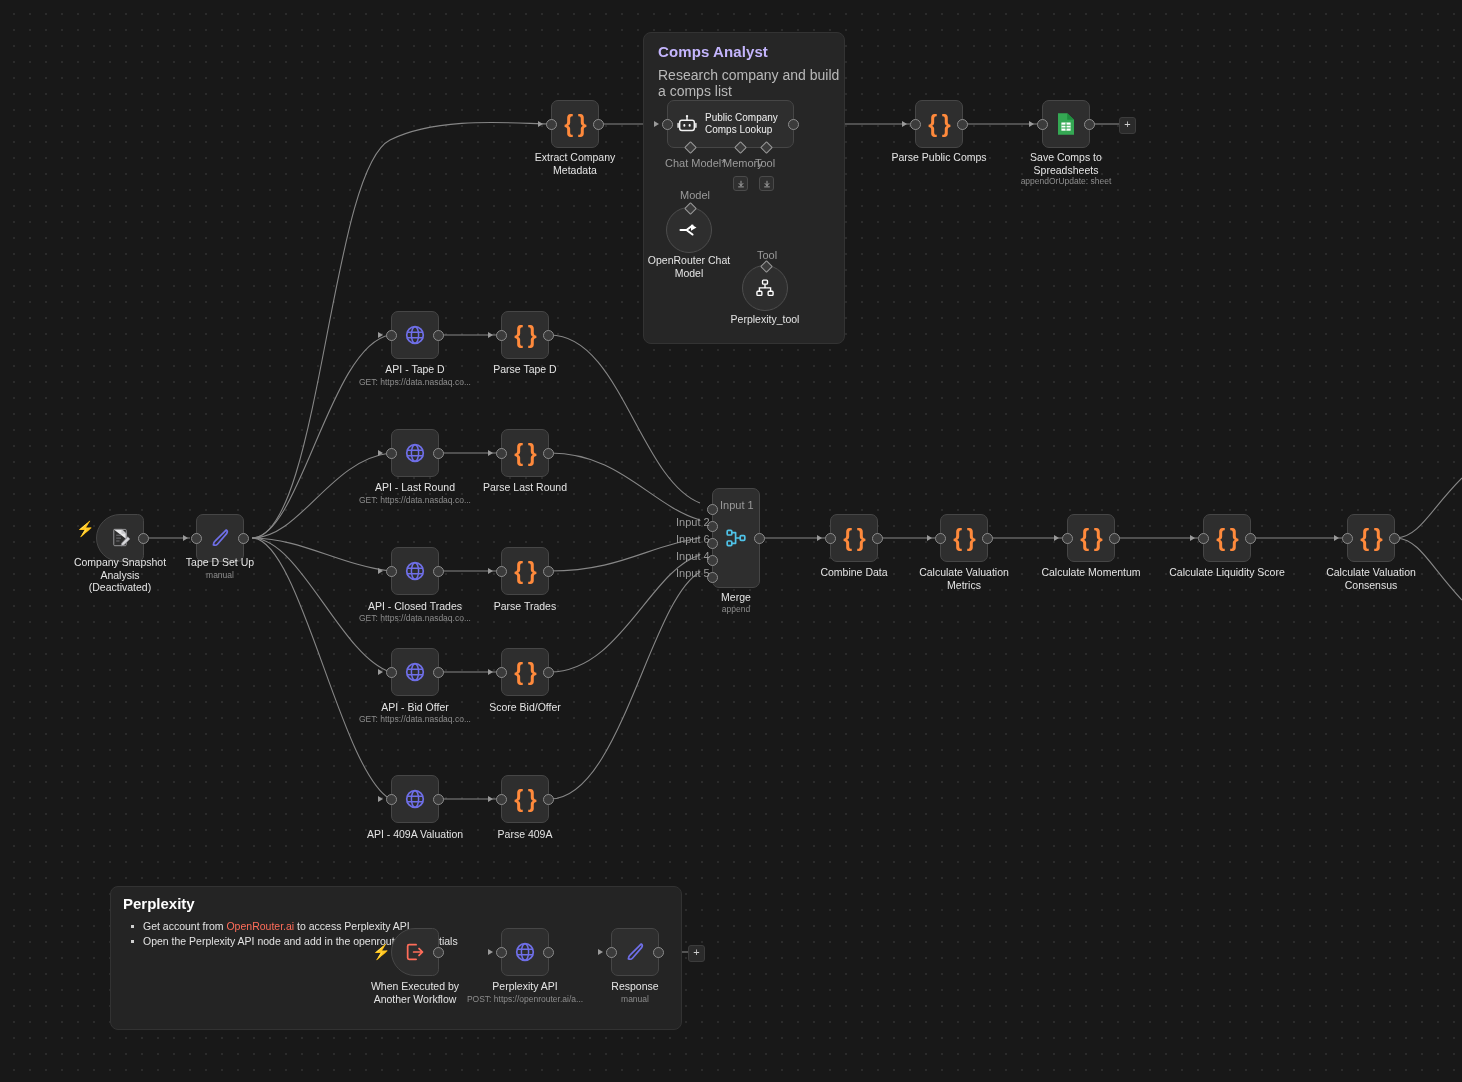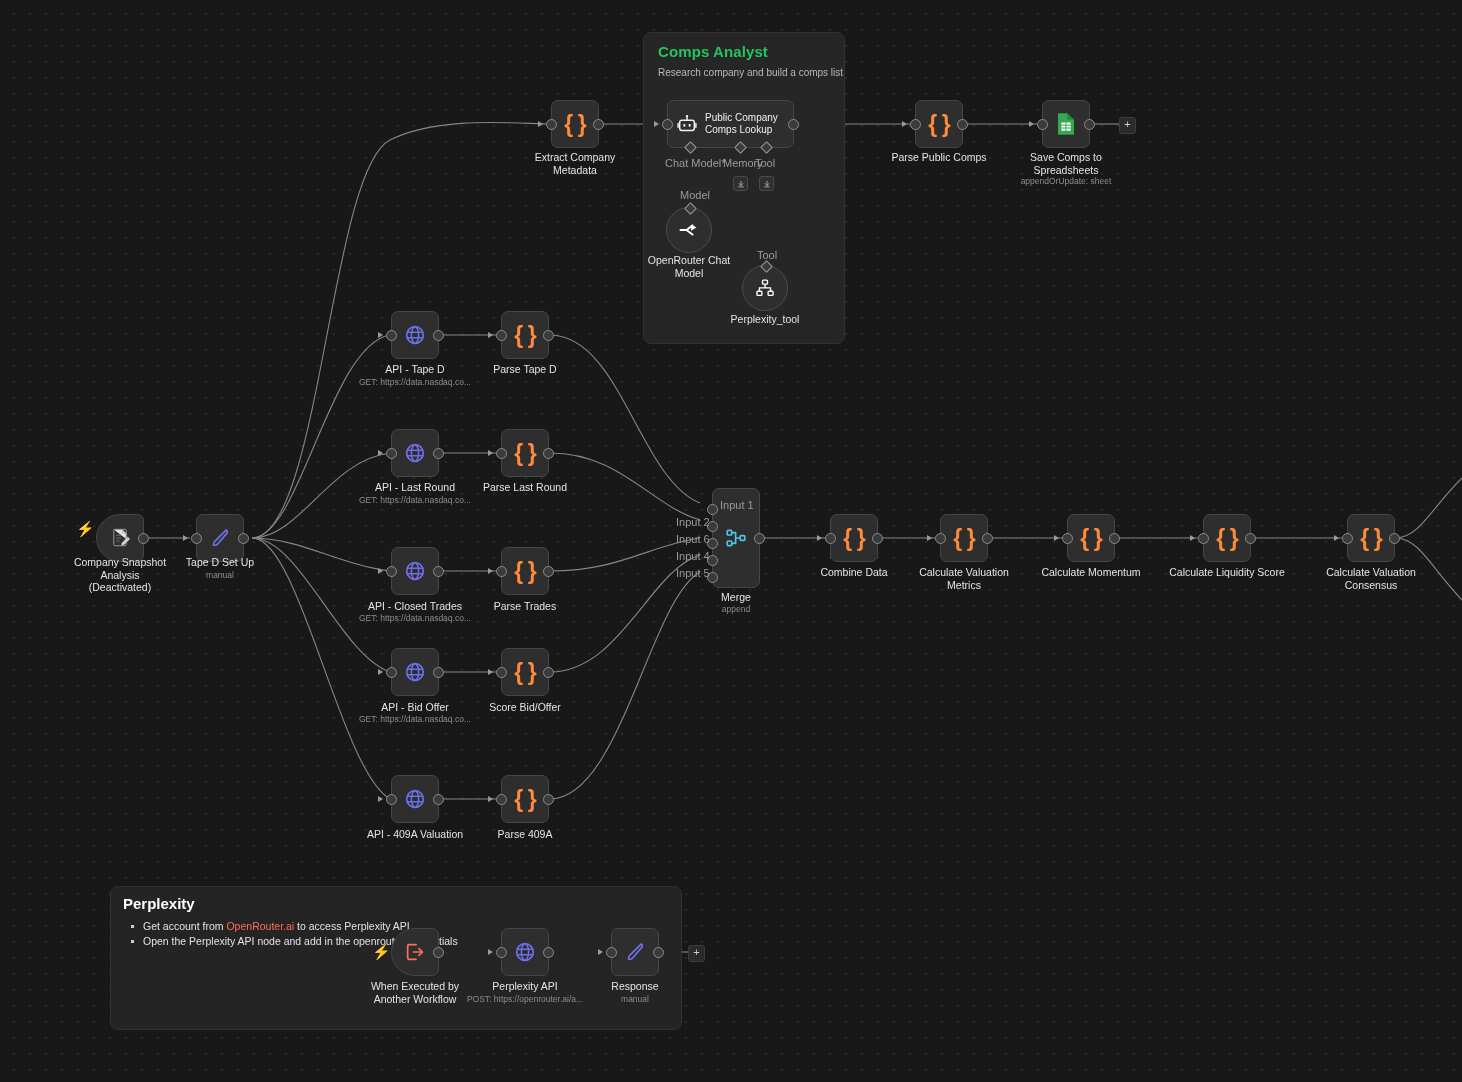--- a/index.html
+++ b/index.html
@@ -21,25 +21,25 @@
 
   
   .group {
     position: absolute;
     background: #262626;
     border: 1px solid #333333;
     border-radius: 8px;
   }
   .group-title {
     position:absolute; left:14px; top:10px;
-    color:#22c55e; font-size:15px; font-weight:600; letter-spacing:.1px;
+    color:#c4b5fd; font-size:15px; font-weight:600; letter-spacing:.1px;
   }
   .group-sub {
     position:absolute; left:14px; top:34px;
-    color:#b9b9b9; font-size:10px;
+    color:#b9b9b9; font-size:14px;
   }
 
   
   .sticky {
     position:absolute;
     background:#242424;
     border:1px solid #323232;
     border-radius:8px;
   }
   .sticky-title { position:absolute; left:12px; top:8px; color:#ffffff; font-size:15px; font-weight:600; }

